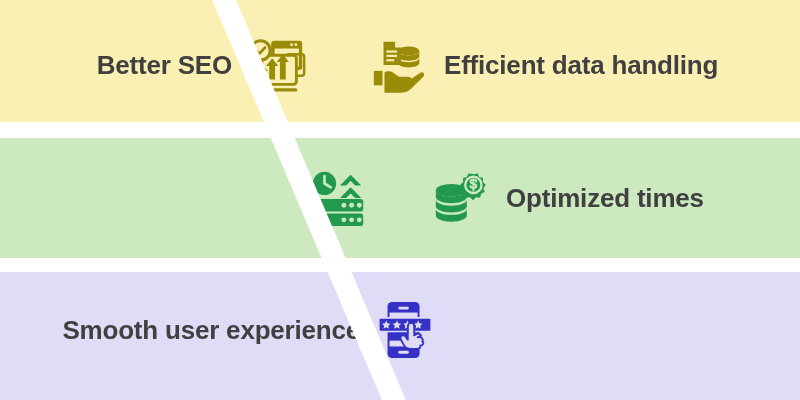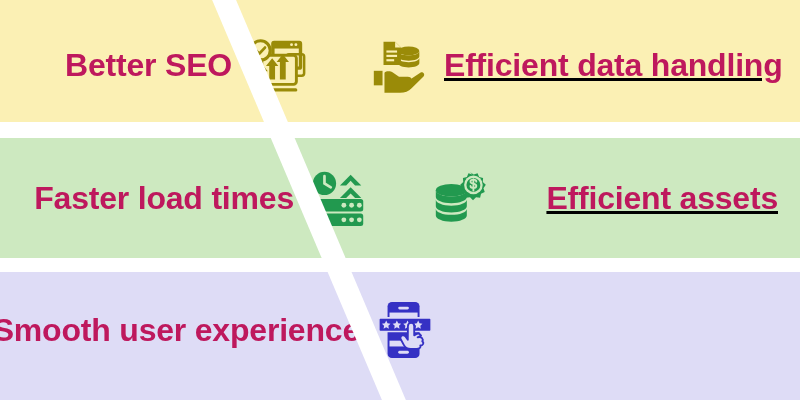--- a/index.html
+++ b/index.html
@@ -48,26 +48,26 @@
 
   
   .cell {
     position: absolute;
     display: flex;
     align-items: center;
     gap: 14px;
     z-index: 3;
   }
   .cell-left  { justify-content: flex-end; }
-  .cell-right { justify-content: space-between; text-decoration: underline; }
+  .cell-right { justify-content: flex-start; }
 
   .item-label {
-    font-size: 32px;
+    font-size: 26px;
     font-weight: 600;
-    color: #be185d;
+    color: #404040;
     white-space: nowrap;
     letter-spacing: -0.2px;
   }
   .item-icon {
     width: 62px;
     height: 62px;
     flex: 0 0 62px;
     display: block;
   }
   .item-icon svg { display: block; width: 100%; height: 100%; }
@@ -126,21 +126,20 @@
         <path d="M31 17.5v5.4c0 2.5 4.9 4.6 11 4.6s11-2.1 11-4.6v-5.4c0 2.5-4.9 4.6-11 4.6s-11-2.1-11-4.6z" fill="#9A8B08"></path>
         <path d="M31 24.5v5.4c0 2.5 4.9 4.6 11 4.6s11-2.1 11-4.6v-5.4c0 2.5-4.9 4.6-11 4.6s-11-2.1-11-4.6z" fill="#9A8B08"></path>
         <path d="M6 38h9v15H6z" fill="#9A8B08"></path>
         <path d="M17 40c2-2 6-2 9 0l6 4h9c2.6 0 4 1.4 4 3 0 1.7-1.4 3-4 3H30c6 0 11-1 15-4l9-6c2.5-1.7 5.4 1.6 3.3 3.9L45 56c-3 3.2-7 4.6-12 4.6H17z" fill="#9A8B08"></path>
       </svg>
     </span>
     <span class="item-label">Efficient data handling</span>
   </div>
 
   <div class="cell cell-left r2-left">
-    <span class="item-label">Faster load times</span>
     <span class="item-icon">
       <svg viewBox="0 0 64 64" fill="none">
         <circle cx="17" cy="17" r="12" fill="#22994F"></circle>
         <path d="M17 9.5V17l6.5 4" stroke="#CDE9C0" stroke-width="2.8" stroke-linecap="round" fill="none"></path>
         <path d="M44 8l11 11h-6.4L44 14.3 39.4 19H33z" fill="#22994F"></path>
         <path d="M44 21l11 11h-6.4L44 27.3 39.4 32H33z" fill="#22994F"></path>
         <rect x="7" y="33" width="50" height="13" rx="2.6" fill="#22994F"></rect>
         <rect x="7" y="48" width="50" height="13" rx="2.6" fill="#22994F"></rect>
         <circle cx="37" cy="39.5" r="2.5" fill="#CDE9C0"></circle>
         <circle cx="45" cy="39.5" r="2.5" fill="#CDE9C0"></circle>
@@ -158,21 +157,21 @@
         <ellipse cx="22" cy="24" rx="16" ry="6.4" fill="#22994F"></ellipse>
         <path d="M6 24v7c0 3.5 7.2 6.4 16 6.4S38 34.5 38 31v-7c0 3.5-7.2 6.4-16 6.4S6 27.5 6 24z" fill="#22994F"></path>
         <path d="M6 33.5v7c0 3.5 7.2 6.4 16 6.4s16-2.9 16-6.4v-7c0 3.5-7.2 6.4-16 6.4S6 37 6 33.5z" fill="#22994F"></path>
         <path d="M6 43v7c0 3.5 7.2 6.4 16 6.4s16-2.9 16-6.4v-7c0 3.5-7.2 6.4-16 6.4S6 46.5 6 43z" fill="#22994F"></path>
         <path d="M41.5 5.5l3.6 2.2 4-1.3 1.6 3.9 4.1 1.1-.3 4.2 3.1 2.8-2.4 3.5 1.3 4-3.8 1.8-1 4.1-4.2-.5-3.1 2.9-3.1-2.9-4.2.5-1-4.1-3.8-1.8 1.3-4-2.4-3.5 3.1-2.8-.3-4.2 4.1-1.1 1.6-3.9 4 1.3z" fill="#22994F"></path>
         <circle cx="44.8" cy="18.5" r="9.6" fill="#CDE9C0"></circle>
         <circle cx="44.8" cy="18.5" r="7.2" fill="#22994F"></circle>
         <path d="M44.8 12.6v11.8M47.8 15.1c0-1.2-1.3-2-3-2s-3 .8-3 2 1.3 1.8 3 2.2 3 1 3 2.2-1.3 2-3 2-3-.8-3-2" stroke="#CDE9C0" stroke-width="1.9" stroke-linecap="round" fill="none"></path>
       </svg>
     </span>
-    <span class="item-label">Efficient assets</span>
+    <span class="item-label">Optimized times</span>
   </div>
 
   <div class="cell cell-left r3-left">
     <span class="item-label">Smooth user experience</span>
     <span class="item-icon">
       <svg viewBox="0 0 64 64" fill="none">
         <rect x="14" y="3" width="33" height="58" rx="4.5" fill="#3531C4"></rect>
         <rect x="25" y="8" width="11" height="2.8" rx="1.4" fill="#DEDCF6"></rect>
         <rect x="25" y="53.5" width="11" height="3" rx="1.5" fill="#DEDCF6"></rect>
         <rect x="16" y="14" width="29" height="6" fill="#DEDCF6"></rect>

